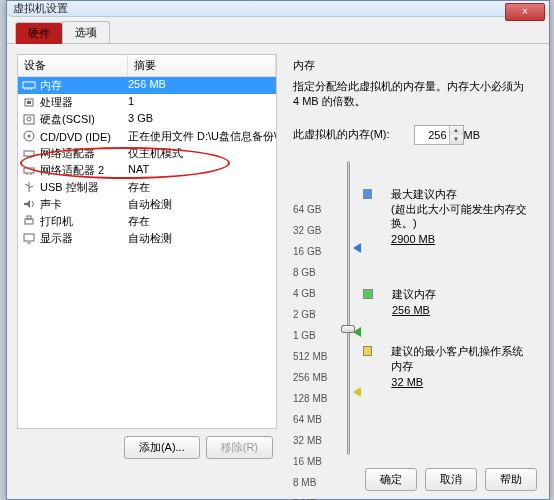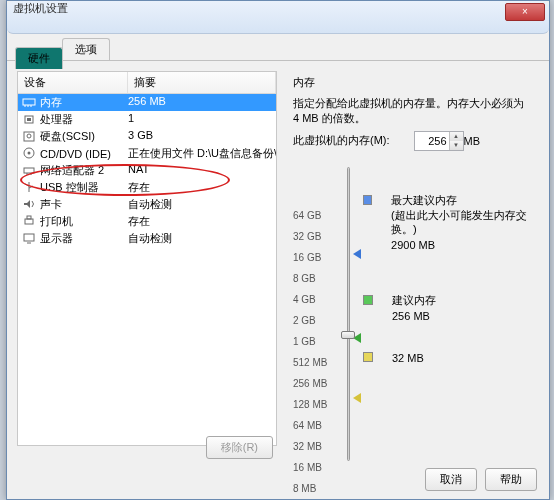--- a/index.html
+++ b/index.html
@@ -1,43 +1,43 @@
 <!DOCTYPE html>
 <html><head>
 <meta charset="utf-8">
 <style>
 * { box-sizing: border-box; margin: 0; padding: 0; font-family: "Microsoft YaHei", "SimSun", Tahoma, sans-serif; font-size: 11px; }
 body { background: #c8d0da; width: 554px; height: 500px; overflow: hidden; position: relative; }
 .window { position: absolute; left: 6px; top: 0; width: 544px; height: 500px; background: #f0f0f0; border: 1px solid #6a8ab0; box-shadow: 0 0 8px rgba(0,0,0,.3); }
-.titlebar { height: 33px; background: linear-gradient(#eaf1fb,#d6e4f5); border-bottom: 1px solid #b8c8dc; display: flex; padding: 0 6px; position: relative; border-radius: 6px; }
+.titlebar { height: 16px; background: linear-gradient(#eaf1fb,#d6e4f5); border-bottom: 1px solid #b8c8dc; display: flex; padding: 0 6px; position: relative; border-radius: 6px; }
 .titlebar .title { color: #2a2a2a; }
 .winbtn { position: absolute; right: 4px; top: 2px; width: 40px; height: 18px; background: linear-gradient(#e07a7a,#c23a3a); border: 1px solid #9a2a2a; border-radius: 2px; color: #fff; text-align: center; line-height: 15px; font-size: 10px; }
 .tabs { display: flex; padding: 4px 8px 0 8px; gap: 0; border-bottom: 1px solid #c0c0c0; }
 .tab { padding: 3px 12px; border: 1px solid #c0c0c0; border-bottom: none; background: #f0f0f0; margin-right: -1px; border-radius: 3px 3px 0 0; }
-.tab.active { background: #0f766e; position: relative; top: 9px; }
+.tab.active { background: #b91c1c; position: relative; top: 1px; }
 .content { display: flex; padding: 10px; gap: 10px; height: 395px; }
 .left-panel { width: 260px; border: 1px solid #c8c8c8; background: #fff; display: flex; flex-direction: column; }
 .list-header { display: flex; border-bottom: 1px solid #d8d8d8; background: linear-gradient(#fdfdfd,#f2f2f2); }
 .list-header div { padding: 3px 6px; border-right: 1px solid #e0e0e0; }
 .col-dev { width: 110px; }
 .col-sum { flex: 1; }
 .list-body { flex: 1; overflow: hidden; position: relative; }
 .row { display: flex; padding: 1px 0; }
 .row.sel { background: #3399ff; color: #fff; }
 .row .icon { width: 16px; height: 14px; display: inline-block; margin: 0 2px; }
 .row .dev { width: 110px; display: flex; align-items: center; white-space: nowrap; overflow: hidden; padding-left: 2px; }
 .row .sum { flex: 1; white-space: nowrap; overflow: hidden; }
 .icon svg { width: 14px; height: 12px; display: block; }
 .redring { position: absolute; left: 2px; top: 70px; width: 210px; height: 32px; border: 2px solid #d62020; border-radius: 50%; pointer-events: none; }
 .left-buttons { display: flex; gap: 6px; justify-content: flex-end; padding: 6px 4px 0 0; width: 260px; }
 .btn { padding: 3px 14px; background: linear-gradient(#fdfdfd,#e8e8e8); border: 1px solid #a8a8a8; border-radius: 3px; }
 .btn.disabled { color: #9a9a9a; }
 .right-panel { flex: 1; padding: 4px 6px; }
 .right-panel .h { font-weight: 400; margin-bottom: 6px; }
-.right-panel .desc { margin-bottom: 4px; line-height: 1.4; }
+.right-panel .desc { margin-bottom: 15px; line-height: 1.4; }
 .memrow { display: flex; align-items: center; gap: 0; margin-bottom: 14px; }
 .memrow input { width: 50px; height: 20px; text-align: right; padding-right: 16px; border: 1px solid #abadb3; position: relative; }
 .spinwrap { position: relative; display: inline-block; padding-left: 24px; }
 .spin { position: absolute; right: 1px; top: 1px; width: 14px; height: 18px; display: flex; flex-direction: column; }
 .spin div { flex:1; background: linear-gradient(#f6f6f6,#e0e0e0); border-left: 1px solid #c0c0c0; font-size: 6px; text-align: center; line-height: 8px; color: #555; }
 .slider-area { display: flex; gap: 6px; }
 .ticks { text-align: left; color: #555; line-height: 21px; width: 40px; margin-top: 40px; }
 .ticks div { font-size: 10px; }
 .track { width: 18px; position: relative; padding-top: 4px; }
 .track .line { position: absolute; left: 8px; top: 2px; width: 3px; height: 294px; background: #d0d0d0; border: 1px solid #9a9a9a; border-radius: 2px; }
@@ -47,21 +47,21 @@
 .marker.green { border-right: 8px solid #3aa83a; }
 .marker.yellow { border-right: 8px solid #d6c23a; }
 .thumb { position: absolute; left: 2px; width: 14px; height: 8px; background: linear-gradient(#f8f8f8,#d8d8d8); border: 1px solid #7a7a7a; border-radius: 2px; }
 .legend { flex: 1; padding-top: 28px; }
 .legend .item { display: flex; gap: 19px; margin-bottom: 6px; }
 .legend .sq { width: 10px; height: 10px; margin-top: 2px; border: 1px solid #888; }
 .legend .sq.blue { background: #5a8ee6; }
 .legend .sq.green { background: #5ac85a; }
 .legend .sq.yellow { background: #e6d65a; }
 .legend .txt { line-height: 1.35; }
-.legend .val { padding-left: 0; margin-top: 1px; }
+.legend .val { padding-left: 0; margin-top: 1px; text-decoration: underline; }
 .footer { position: absolute; bottom: 8px; right: 12px; display: flex; gap: 8px; }
 </style>
 </head>
 <body>
 
 <div class="window">
   <div class="titlebar">
     <span class="title">虚拟机设置</span>
     <div class="winbtn">×</div>
   </div>
@@ -119,20 +119,33 @@
             <div class="dev">
               <span class="icon">
                 <svg viewBox="0 0 14 12">
                   <circle cx="7" cy="6" r="5" fill="none" stroke="#6a6a6a"></circle>
                   <circle cx="7" cy="6" r="1.5" fill="#6a6a6a"></circle>
                 </svg>
               </span>
               <span>CD/DVD (IDE)</span>
             </div>
             <div class="sum">正在使用文件 D:\U盘信息备份\ 根目...</div>
+          </div>
+          <div class="row">
+            <div class="dev">
+              <span class="icon">
+                <svg viewBox="0 0 14 12">
+                  <rect x="2" y="4" width="10" height="5" fill="none" stroke="#6a6a6a"></rect>
+                  <line x1="5" y1="9" x2="5" y2="11" stroke="#6a6a6a"></line>
+                  <line x1="9" y1="9" x2="9" y2="11" stroke="#6a6a6a"></line>
+                </svg>
+              </span>
+              <span>网络适配器</span>
+            </div>
+            <div class="sum">仅主机模式</div>
           </div>
           <div class="row">
             <div class="dev">
               <span class="icon">
                 <svg viewBox="0 0 14 12">
                   <rect x="2" y="4" width="10" height="5" fill="none" stroke="#6a6a6a"></rect>
                   <line x1="5" y1="9" x2="5" y2="11" stroke="#6a6a6a"></line>
                   <line x1="9" y1="9" x2="9" y2="11" stroke="#6a6a6a"></line>
                 </svg>
               </span>
@@ -244,27 +257,30 @@
             <div class="sq green"></div>
             <div class="txt">
               <div>建议内存</div>
               <div class="val">256 MB</div>
             </div>
           </div>
           <div style="height:20px"></div>
           <div class="item">
             <div class="sq yellow"></div>
             <div class="txt">
+              <div>建议的最小客户机操作系统内存</div>
               <div class="val">32 MB</div>
             </div>
           </div>
         </div>
       </div>
     </div>
   </div>
   <div class="left-buttons" style="position:absolute; left:10px; bottom:40px;">
+    <button class="btn">添加(A)...</button>
     <button class="btn disabled">移除(R)</button>
   </div>
   <div class="footer">
+    <button class="btn">确定</button>
     <button class="btn">取消</button>
     <button class="btn">帮助</button>
   </div>
 </div>
 
 </body></html>

